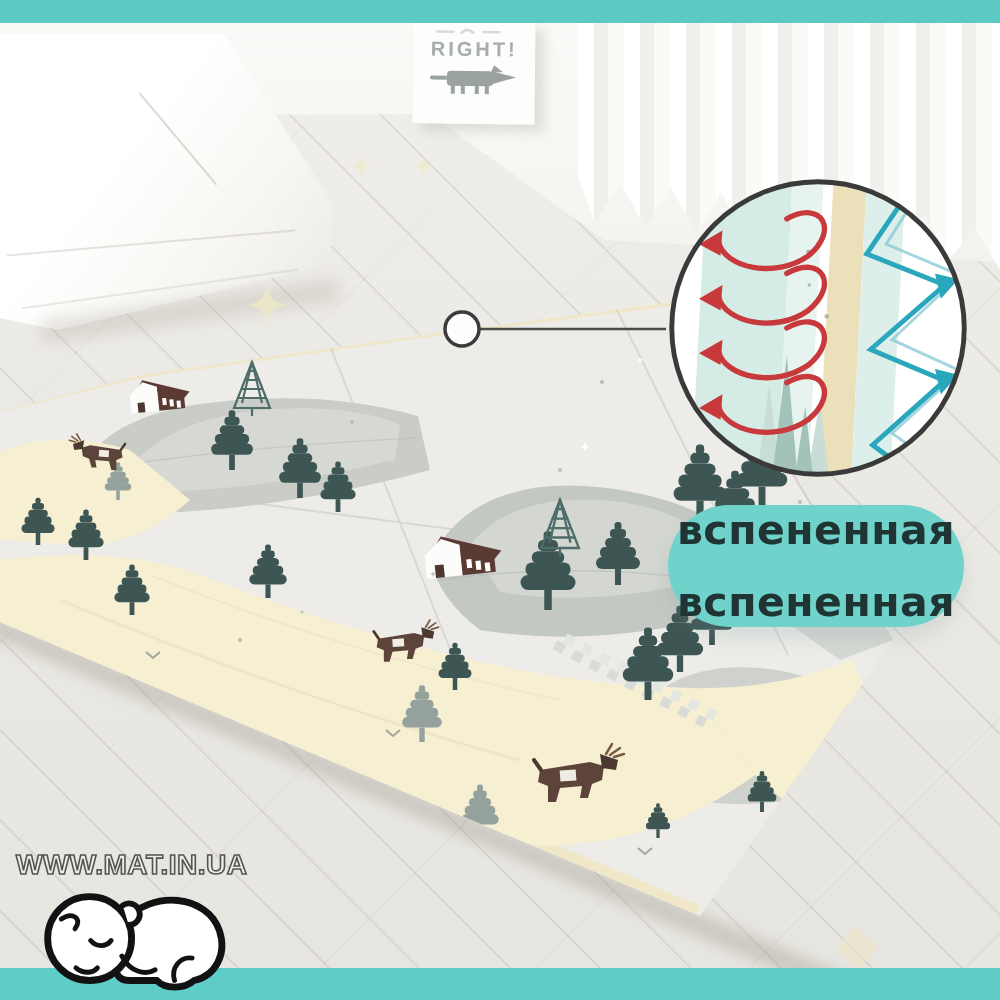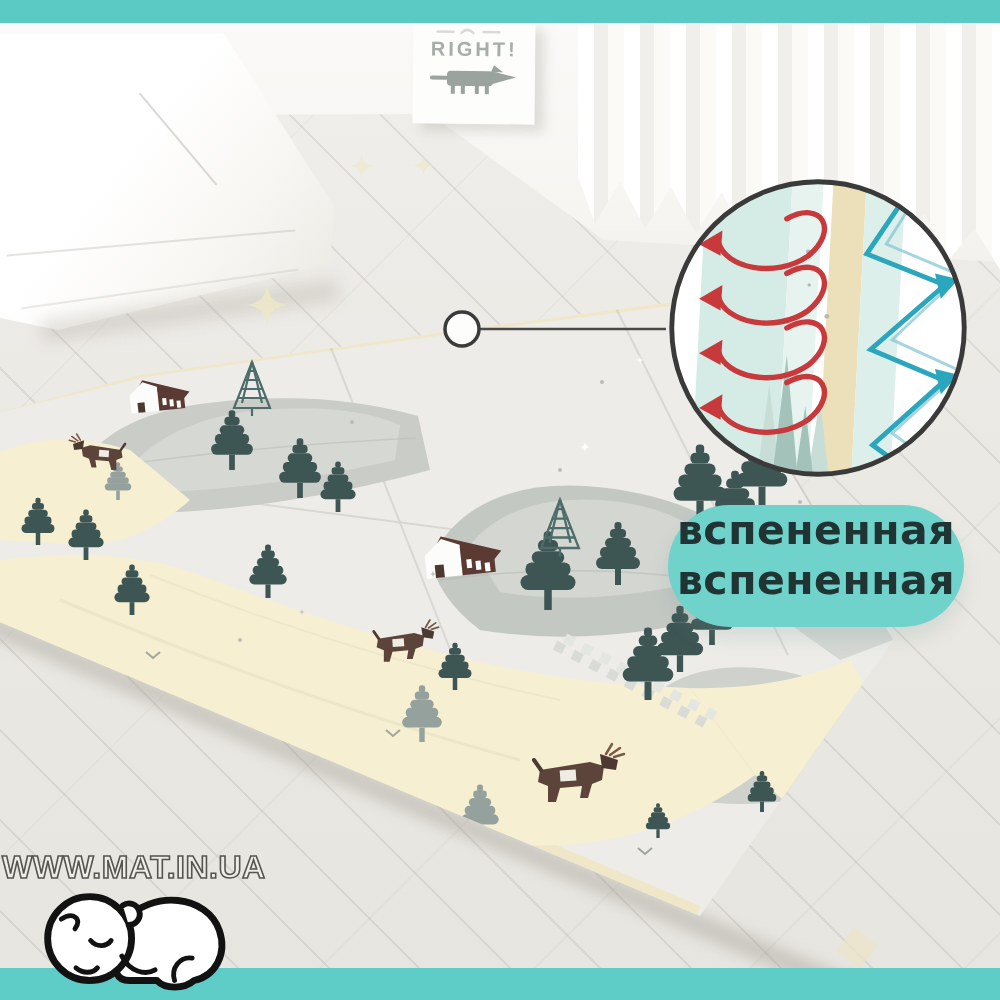--- a/index.html
+++ b/index.html
@@ -49,28 +49,28 @@
     position:absolute;left:0;top:0;width:1000px;height:1000px;
     clip-path:polygon(0 412px,140px 375px,460px 330px,690px 300px,893px 640px,700px 916px,0 622px);
   }
 
   .floor-decor{position:absolute;left:0;top:0;width:1000px;height:1000px;pointer-events:none;}
   .callout-svg{position:absolute;left:0;top:0;width:1000px;height:1000px;pointer-events:none;}
   .inset{position:absolute;left:662px;top:172px;width:312px;height:312px;}
 
   .badge{
     position:absolute;left:668px;top:505px;width:296px;height:122px;border-radius:62px;
-    background:#6fd2cb;display:flex;flex-direction:column;align-items:center;justify-content:flex-start;
+    background:#6fd2cb;display:flex;flex-direction:column;align-items:center;justify-content:space-between;
     box-shadow:0 12px 18px rgba(110,150,148,.18);
   }
   .badge div{color:#1f3433;font-size:41px;font-weight:700;line-height:1.22;
     font-family:"DejaVu Sans","Liberation Sans",sans-serif;letter-spacing:.5px;}
 
   .watermark{
-    position:absolute;left:2px;top:849px;font-size:32px;font-weight:700;letter-spacing:.5px;
+    position:absolute;left:16px;top:849px;font-size:28px;font-weight:700;letter-spacing:.5px;
     color:rgba(242,242,238,.55);-webkit-text-stroke:1.6px #55544f;
     font-family:"Liberation Sans",sans-serif;
   }
   .baby{position:absolute;left:28px;top:880px;}
   .strip{position:absolute;left:0;width:1000px;background:#5bc9c4;}
   .strip-top{top:0;height:23px;}
   .strip-bottom{top:968px;height:32px;background:#5ecdc7;}
 </style>
 </head>
 <body>

